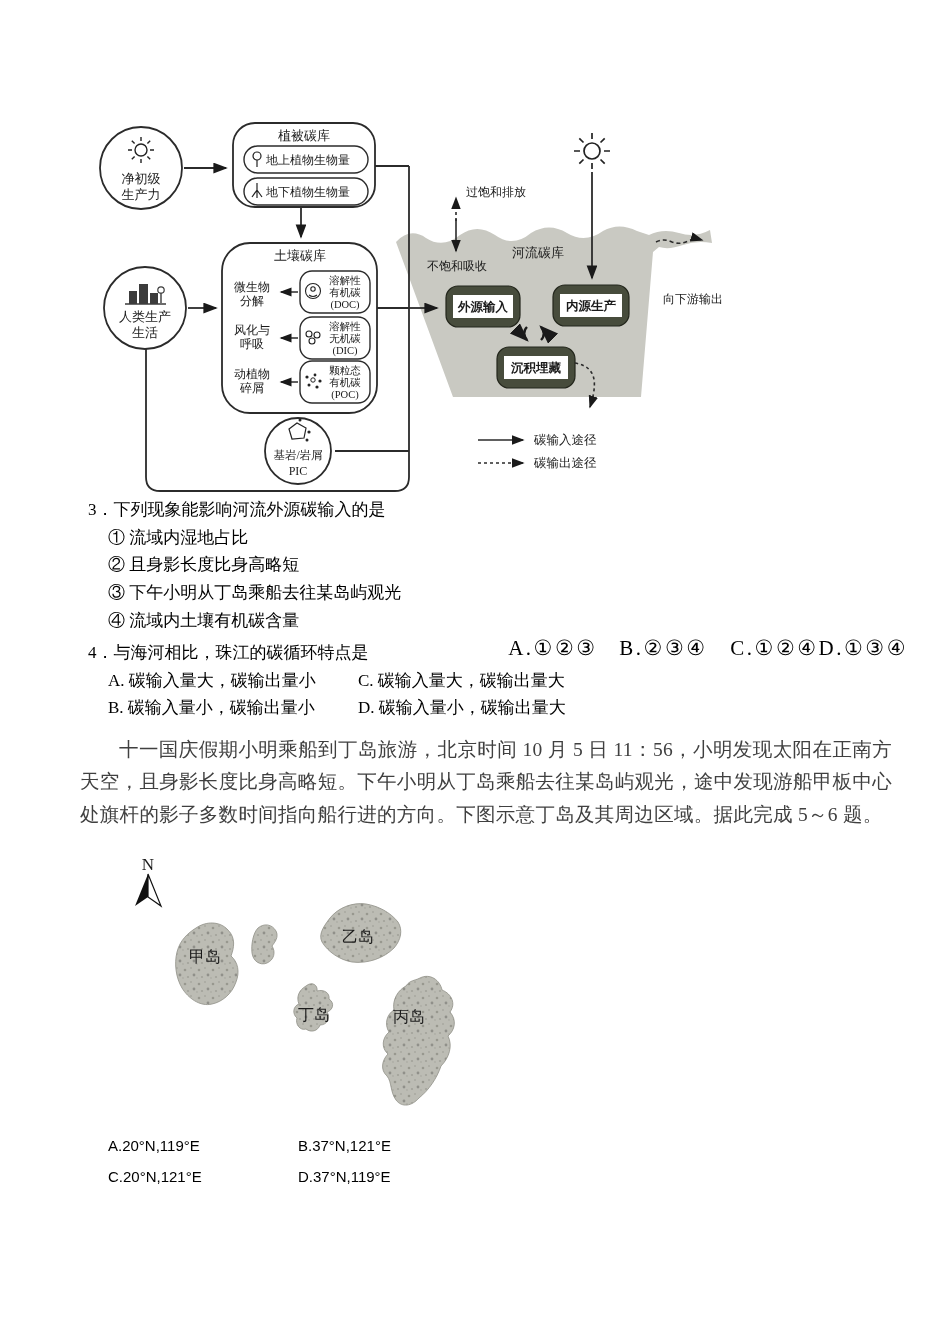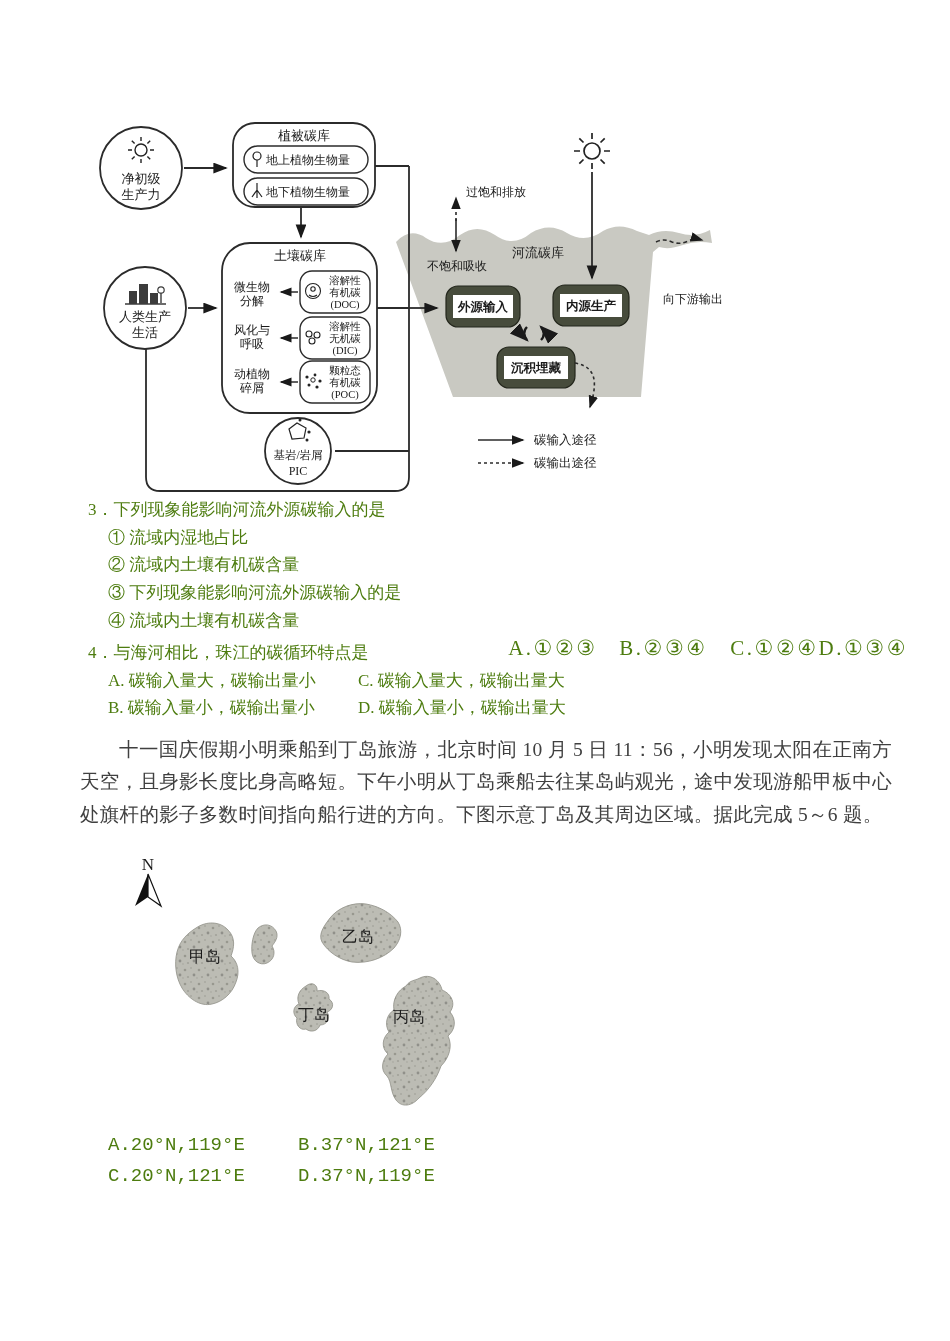--- a/index.html
+++ b/index.html
@@ -1,33 +1,33 @@
 <!DOCTYPE html>
 <html><head>
 <meta charset="utf-8">
 <style>
   html,body{margin:0;padding:0;background:#e8e8e8;}
   .page{position:relative;width:950px;height:1341px;background:#ffffff;margin:0 auto;
         font-family:"Liberation Serif","DejaVu Serif",serif;color:#151515;overflow:hidden;}
   svg{position:absolute;left:0;}
   svg text{font-family:"Liberation Serif","DejaVu Serif",serif;fill:#1a1a1a;}
-  .qblock{position:absolute;left:80px;width:828px;font-size:17px;color:#4d7c0f;}
+  .qblock{position:absolute;left:80px;width:828px;font-size:17px;color:#000000;}
   .qline{line-height:27.7px;white-space:nowrap;}
   .qnum{margin-left:8px;}
   .qitem{padding-left:28px;}
   .qopts-circ{padding-left:26px;font-family:Liberation Serif, serif;
               font-size:21px;letter-spacing:2.5px;text-align:right;}
   .qopts-circ span{display:inline-block;}
   .optA{width:104px;} .optB{width:110px;} .optC{width:111px;}
   .grid2{display:grid;grid-template-columns:250px auto;padding-left:28px;line-height:27.6px;}
   .passage{position:absolute;left:80px;top:734px;width:812px;margin:0;
            font-size:19.5px;line-height:32.4px;text-align:justify;text-indent:2em;
            letter-spacing:0.3px;color:#404040;}
   .q5grid{display:grid;grid-template-columns:190px auto;padding-left:28px;line-height:31px;
-          font-family:Liberation Mono, monospace;font-size:19px;}
+          font-family:Liberation Sans, sans-serif;font-size:15px;}
   #q5 .qline{line-height:31px;}
 </style>
 </head>
 <body>
 
 <div class="page">
 
   <svg style="top:0;" width="950" height="500" viewBox="0 0 950 500">
     <defs>
       <marker id="ah" markerWidth="9" markerHeight="8" refX="7" refY="3" orient="auto">
@@ -199,22 +199,22 @@
       <path d="M478,463 L523,463" stroke="#2b2b2b" stroke-width="1.6" stroke-dasharray="3 3" fill="none" marker-end="url(#ah)"></path>
       <text x="534" y="467" font-size="12.5">碳输出途径</text>
     </g>
   </svg>
 
   <div class="qblock" id="q3" style="top:496px;">
     <div class="qline qnum">
       <span>3．</span><span>下列现象能影响河流外源碳输入的是</span>
     </div>
     <div class="qline qitem">① 流域内湿地占比</div>
-    <div class="qline qitem">② 流域内土壤有机碳含量</div>
-    <div class="qline qitem">③ 下列现象能影响河流外源碳输入的是</div>
+    <div class="qline qitem">② 且身影长度比身高略短</div>
+    <div class="qline qitem">③ 下午小明从丁岛乘船去往某岛屿观光</div>
     <div class="qline qitem">④ 流域内土壤有机碳含量</div>
     <div class="qline qopts-circ">
       <span class="optA">A.①②③</span><span class="optB">B.②③④</span><span class="optC">C.①②④</span><span>D.①③④</span>
     </div>
   </div>
 
   <div class="qblock" id="q4" style="top:639px;">
     <div class="qline qnum">
       <span>4．</span><span>与海河相比，珠江的碳循环特点是</span>
     </div>

